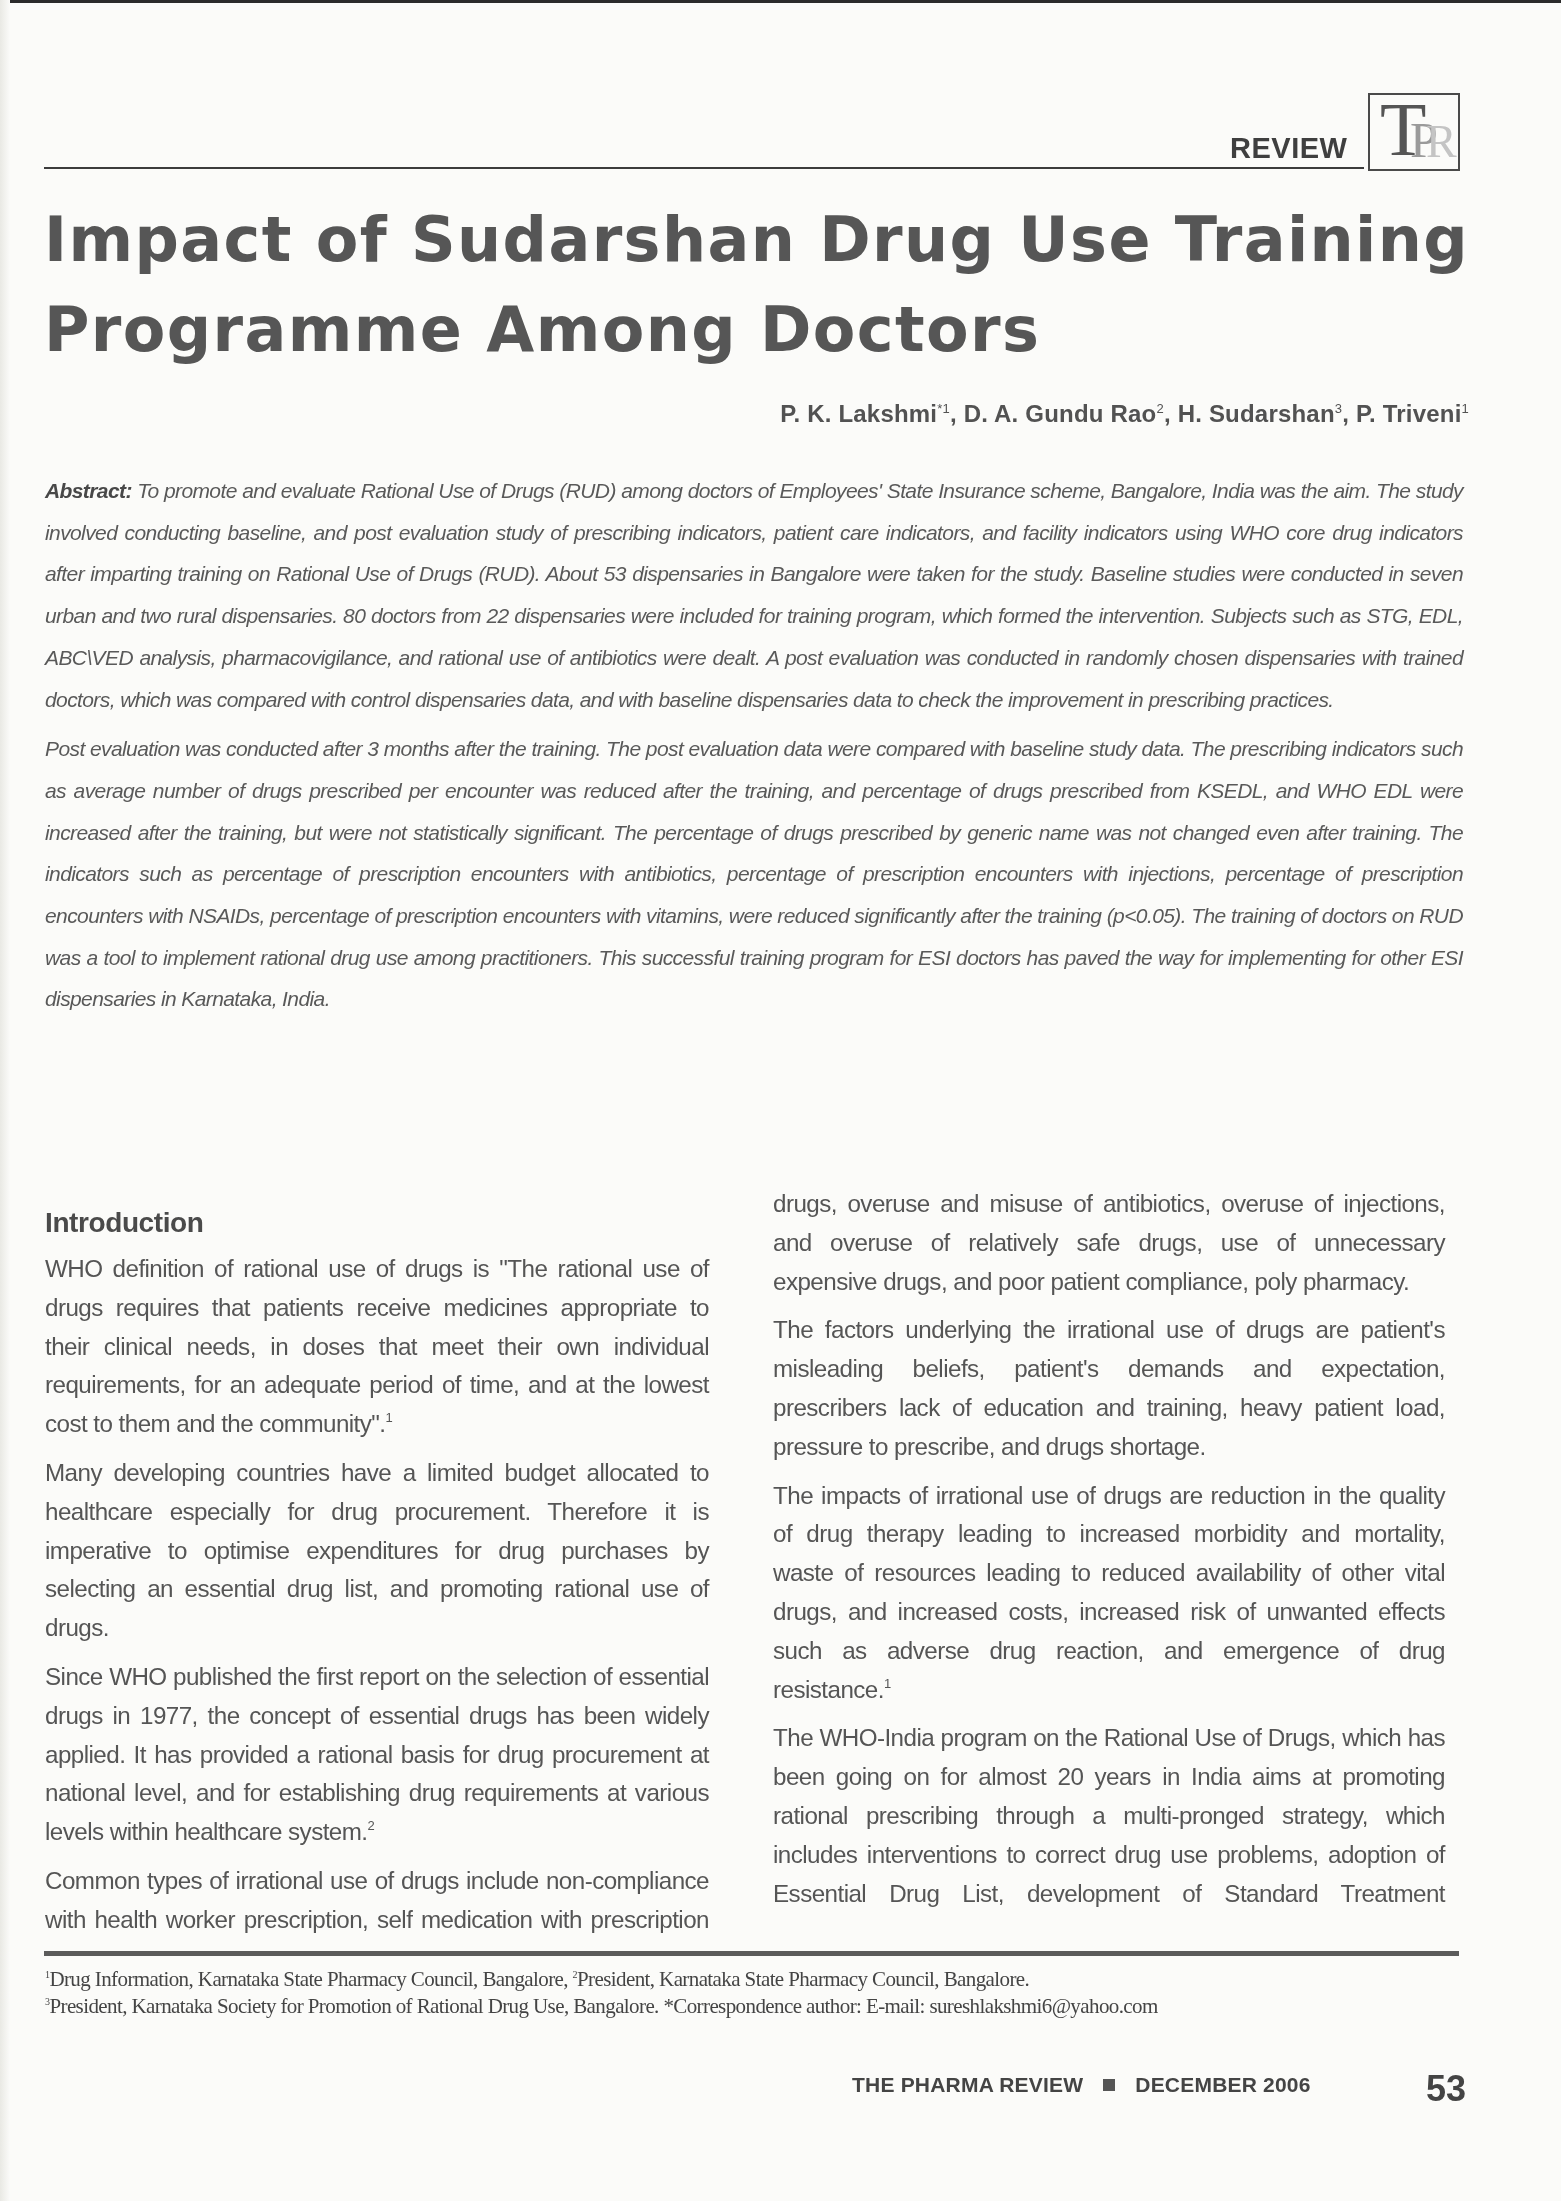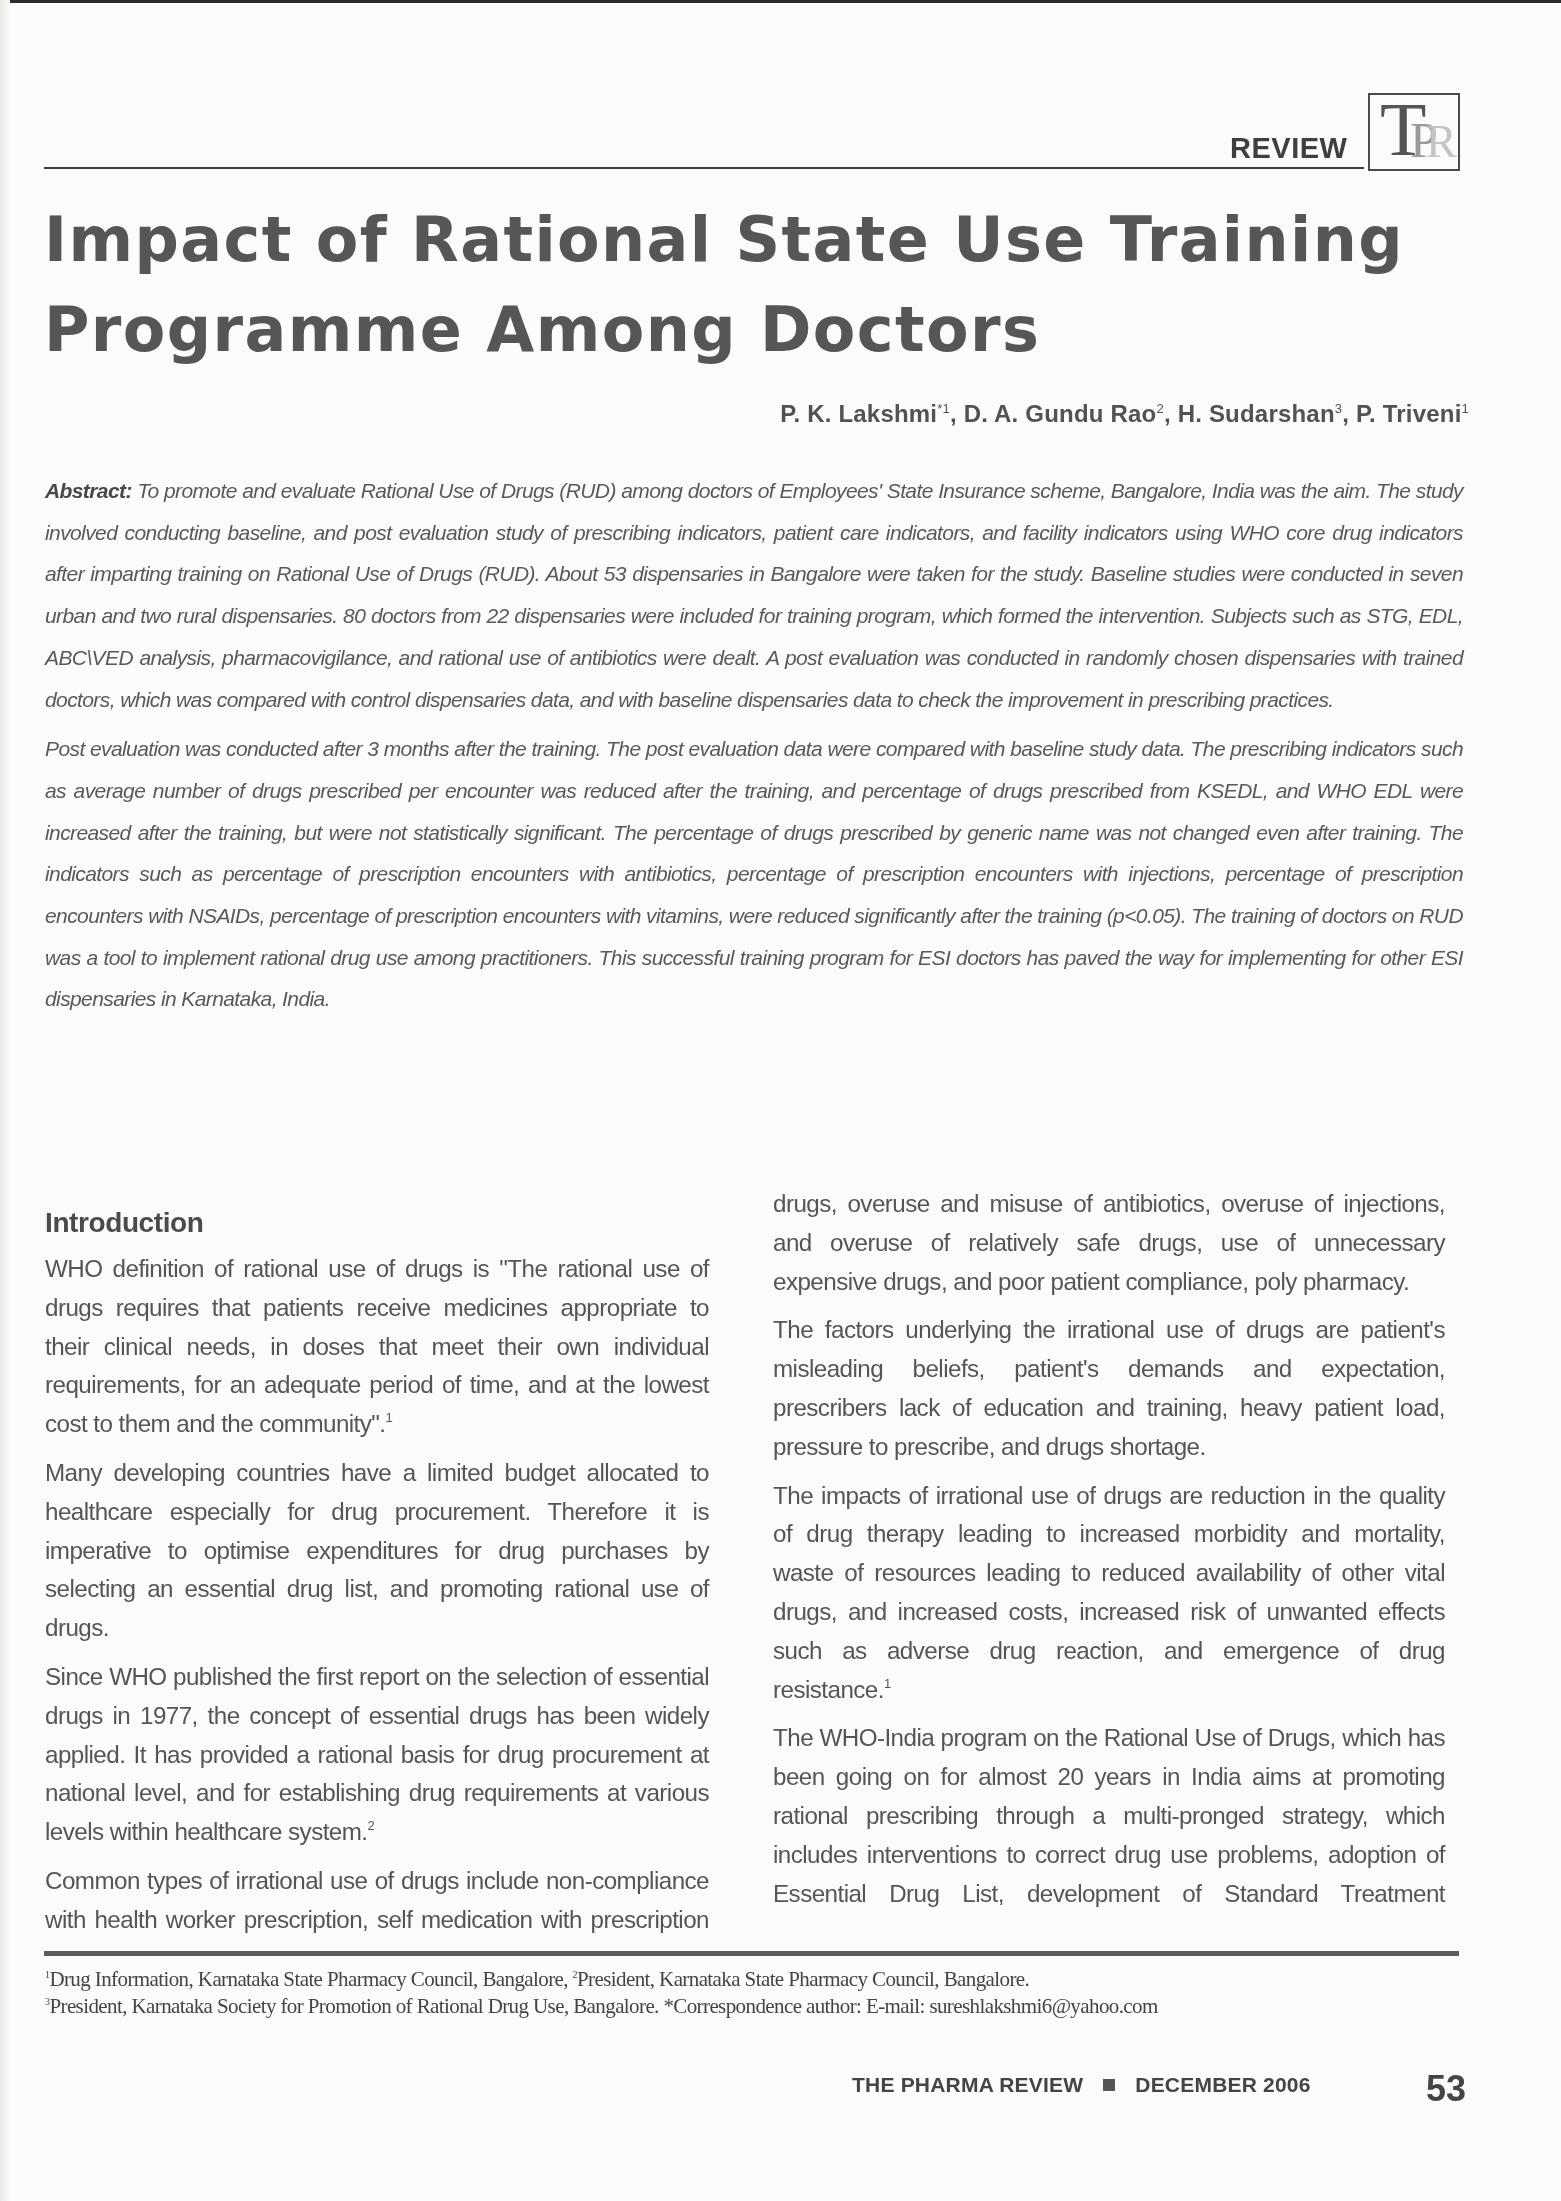--- a/index.html
+++ b/index.html
@@ -106,21 +106,21 @@
 
 <div class="header-rule"></div>
 <div class="section-label">REVIEW</div>
 <div class="logo-box">
   <span class="logo-t">T</span>
   <span class="logo-p">P</span>
   <span class="logo-r">R</span>
 </div>
 
 <h1 class="title">
-  <span>Impact of Rational State Use Training</span><br>
+  <span>Impact of Sudarshan Drug Use Training</span><br>
   <span>Programme Among Doctors</span>
 </h1>
 
 <div class="authors">
   <span>P. K. Lakshmi</span><sup>*1</sup>,
   <span>D. A. Gundu Rao</span><sup>2</sup>,
   <span>H. Sudarshan</span><sup>3</sup>,
   <span>P. Triveni</span><sup>1</sup>
 </div>
 

